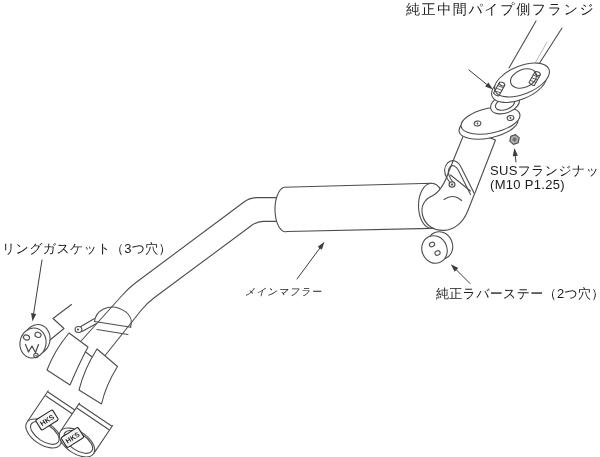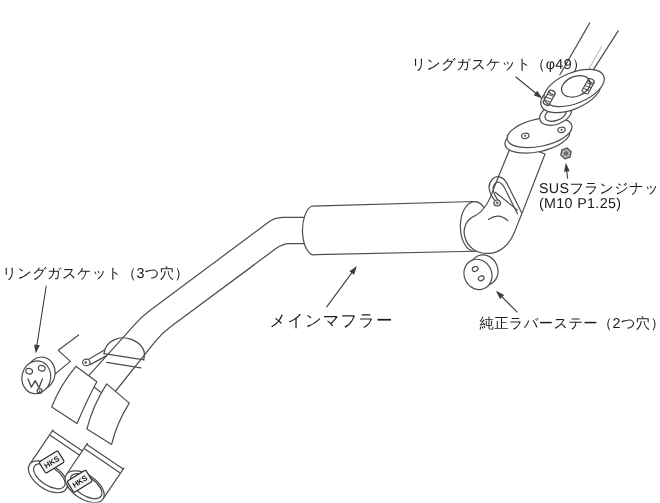--- a/index.html
+++ b/index.html
@@ -9,21 +9,21 @@
   }
   #drawing{position:absolute;left:0;top:0;}
   .lbl{
     position:absolute;color:#1b1b1b;font-size:13px;line-height:15px;
     white-space:nowrap;letter-spacing:0.3px;
   }
   .lbl-title{left:406px;top:2px;font-size:14px;letter-spacing:1.6px;}
   .lbl-gasket{left:374px;top:51px;}
   .lbl-nut{left:490px;top:164px;line-height:14px;}
   .lbl-stay3{left:2px;top:241px;}
-  .lbl-muffler{left:245px;top:284px;font-size:15px;letter-spacing:0.8px;}
+  .lbl-muffler{left:245px;top:284px;font-size:10px;letter-spacing:0.8px;font-style:italic;}
   .lbl-stay2{left:436px;top:286px;}
 </style>
 </head>
 <body>
 
 <div id="stage">
 
   <svg id="drawing" width="600" height="457" viewBox="0 0 600 457" xmlns="http://www.w3.org/2000/svg">
     <g stroke="#4d4d4d" fill="none" stroke-width="1.1" stroke-linecap="round" stroke-linejoin="round">
 
@@ -167,21 +167,21 @@
           <polygon points="0,0 -8,-2.6 -8,2.6" fill="#3d3d3d" stroke="none" transform="translate(450.8,264.3) rotate(-135)"></polygon>
         </g>
         <g>
           <line x1="42" y1="260" x2="33" y2="317.5"></line>
           <polygon points="0,0 -8,-2.6 -8,2.6" fill="#3d3d3d" stroke="none" transform="translate(32.4,321.4) rotate(99)"></polygon>
         </g>
       </g>
     </g>
   </svg>
 
-  <div class="lbl lbl-gasket">リングガスケット（φ49）</div>
+  <div class="lbl lbl-title">純正中間パイプ側フランジ</div>
   <div class="lbl lbl-nut">
     <div>SUSフランジナット</div>
     <div>(M10 P1.25)</div>
   </div>
   <div class="lbl lbl-stay3">リングガスケット（3つ穴）</div>
   <div class="lbl lbl-muffler">メインマフラー</div>
   <div class="lbl lbl-stay2">純正ラバーステー（2つ穴）</div>
 </div>
 
 </body></html>

